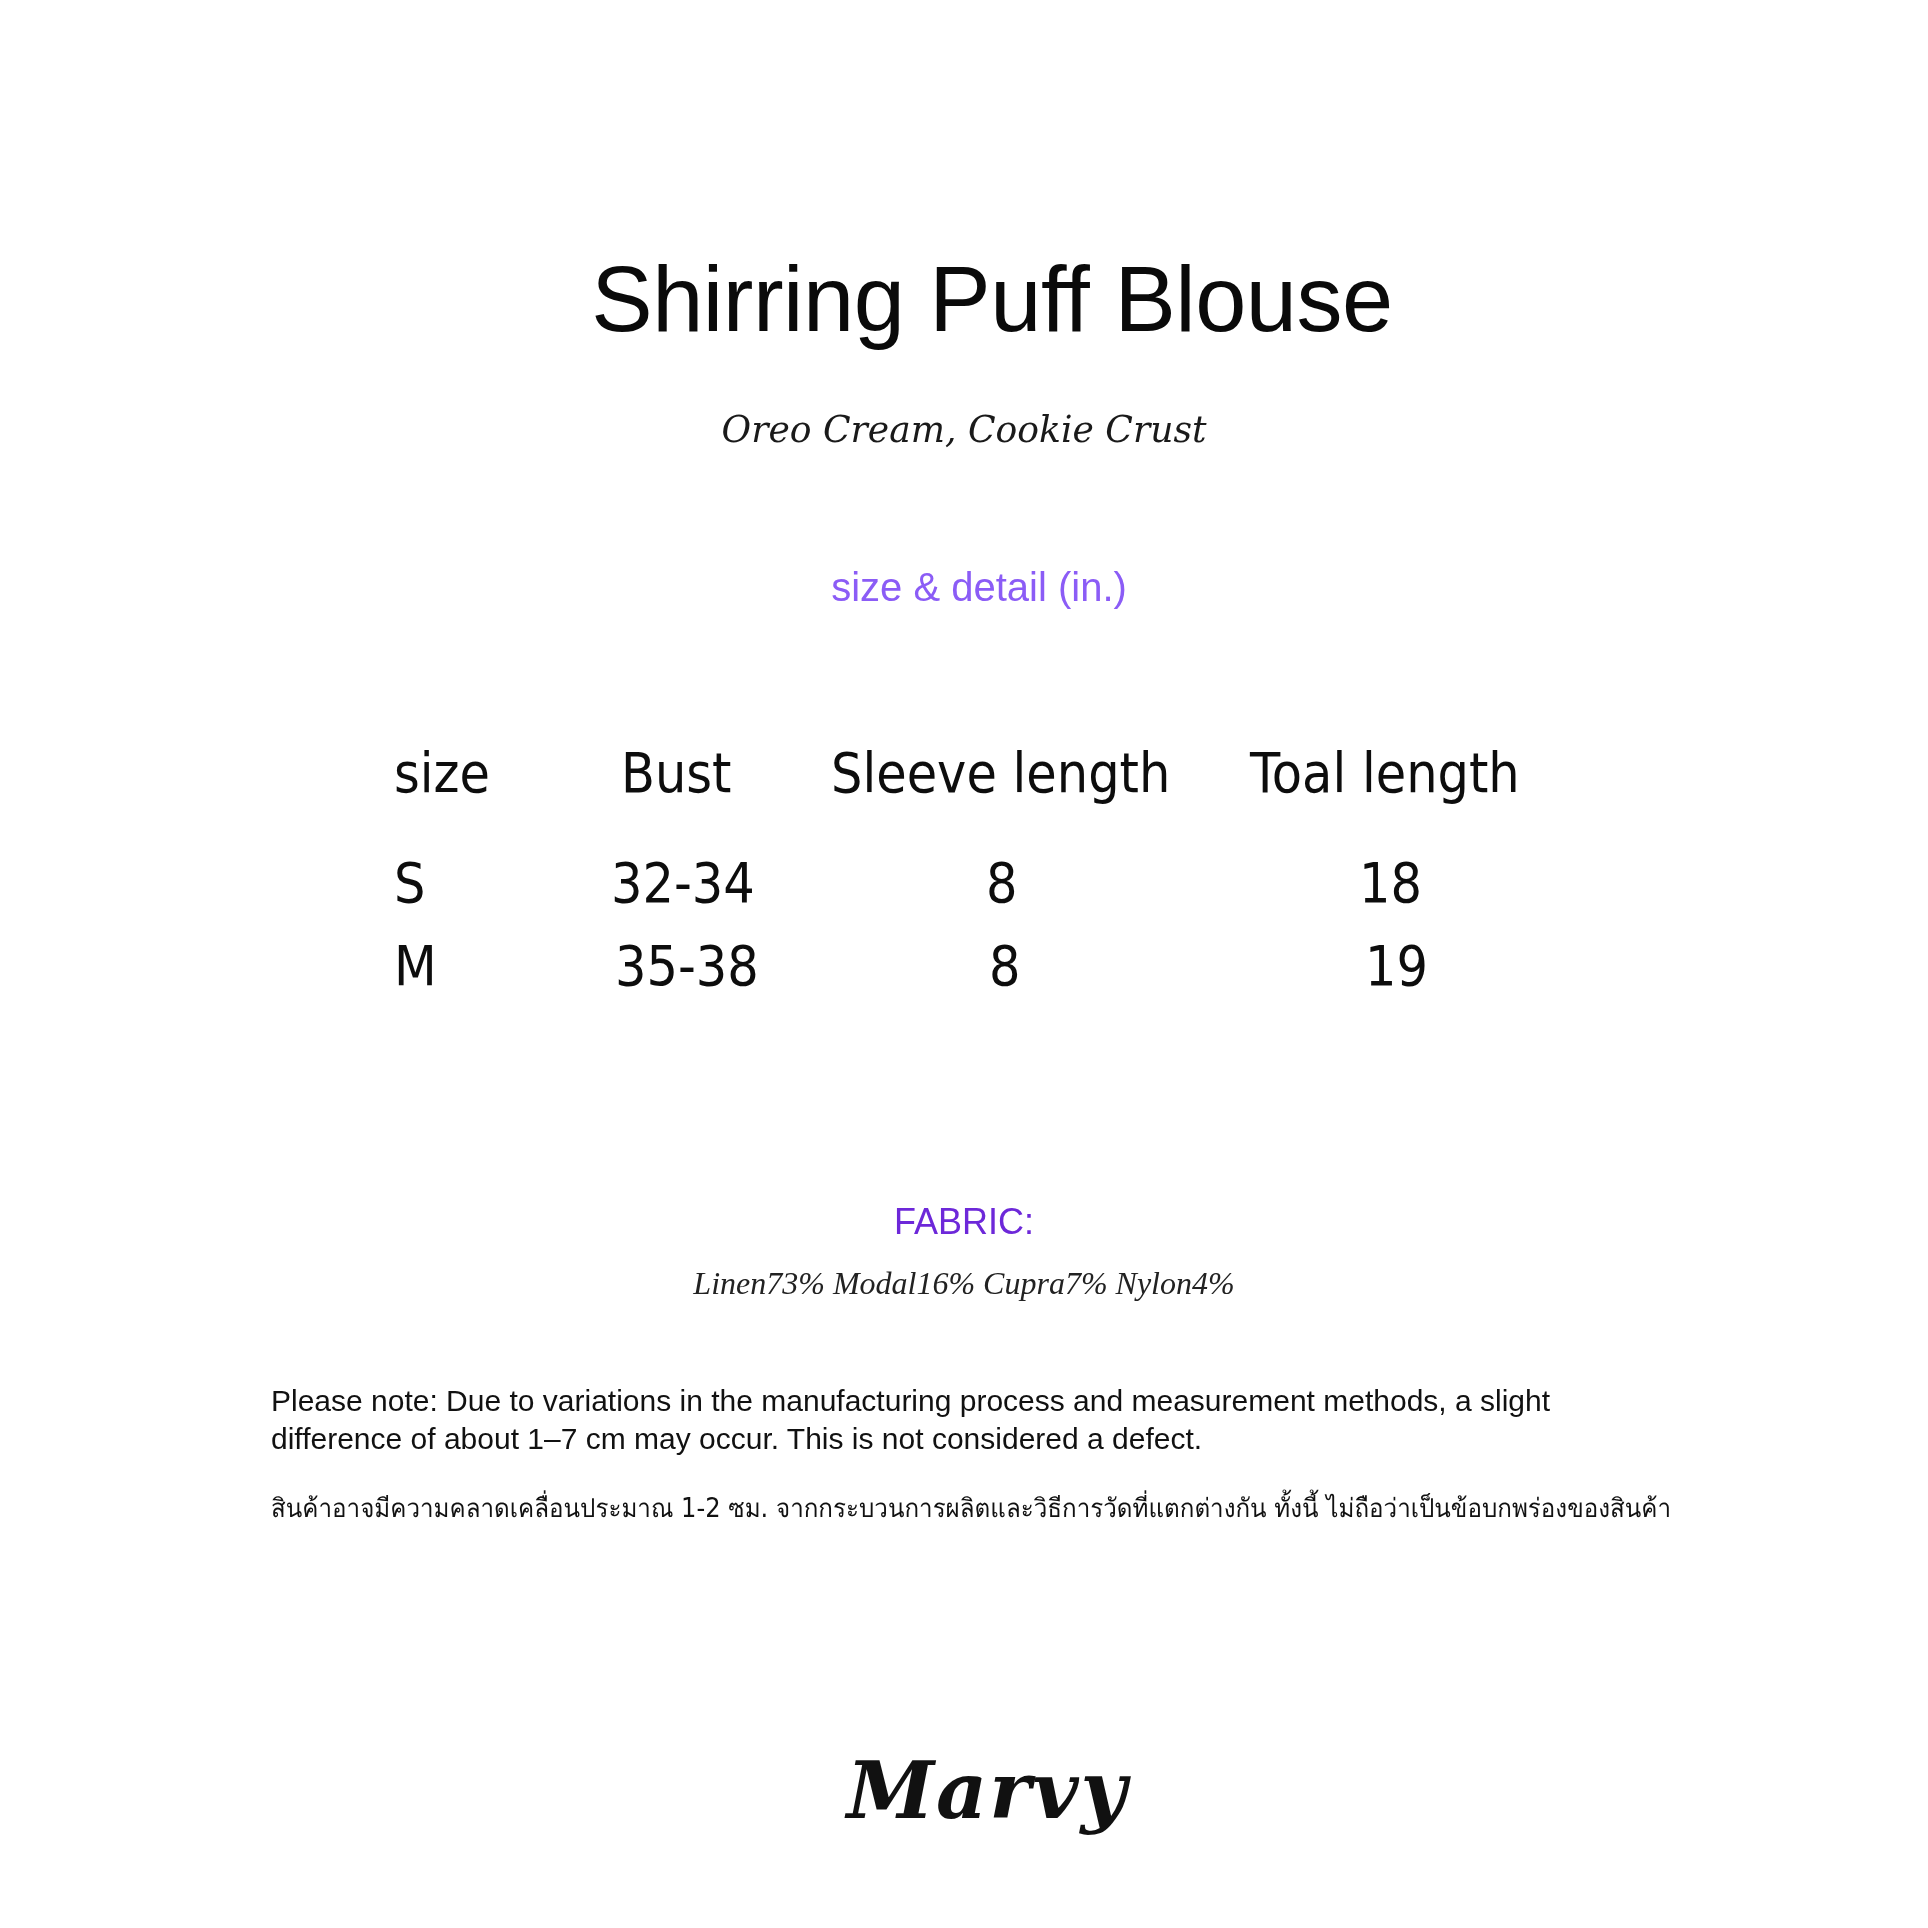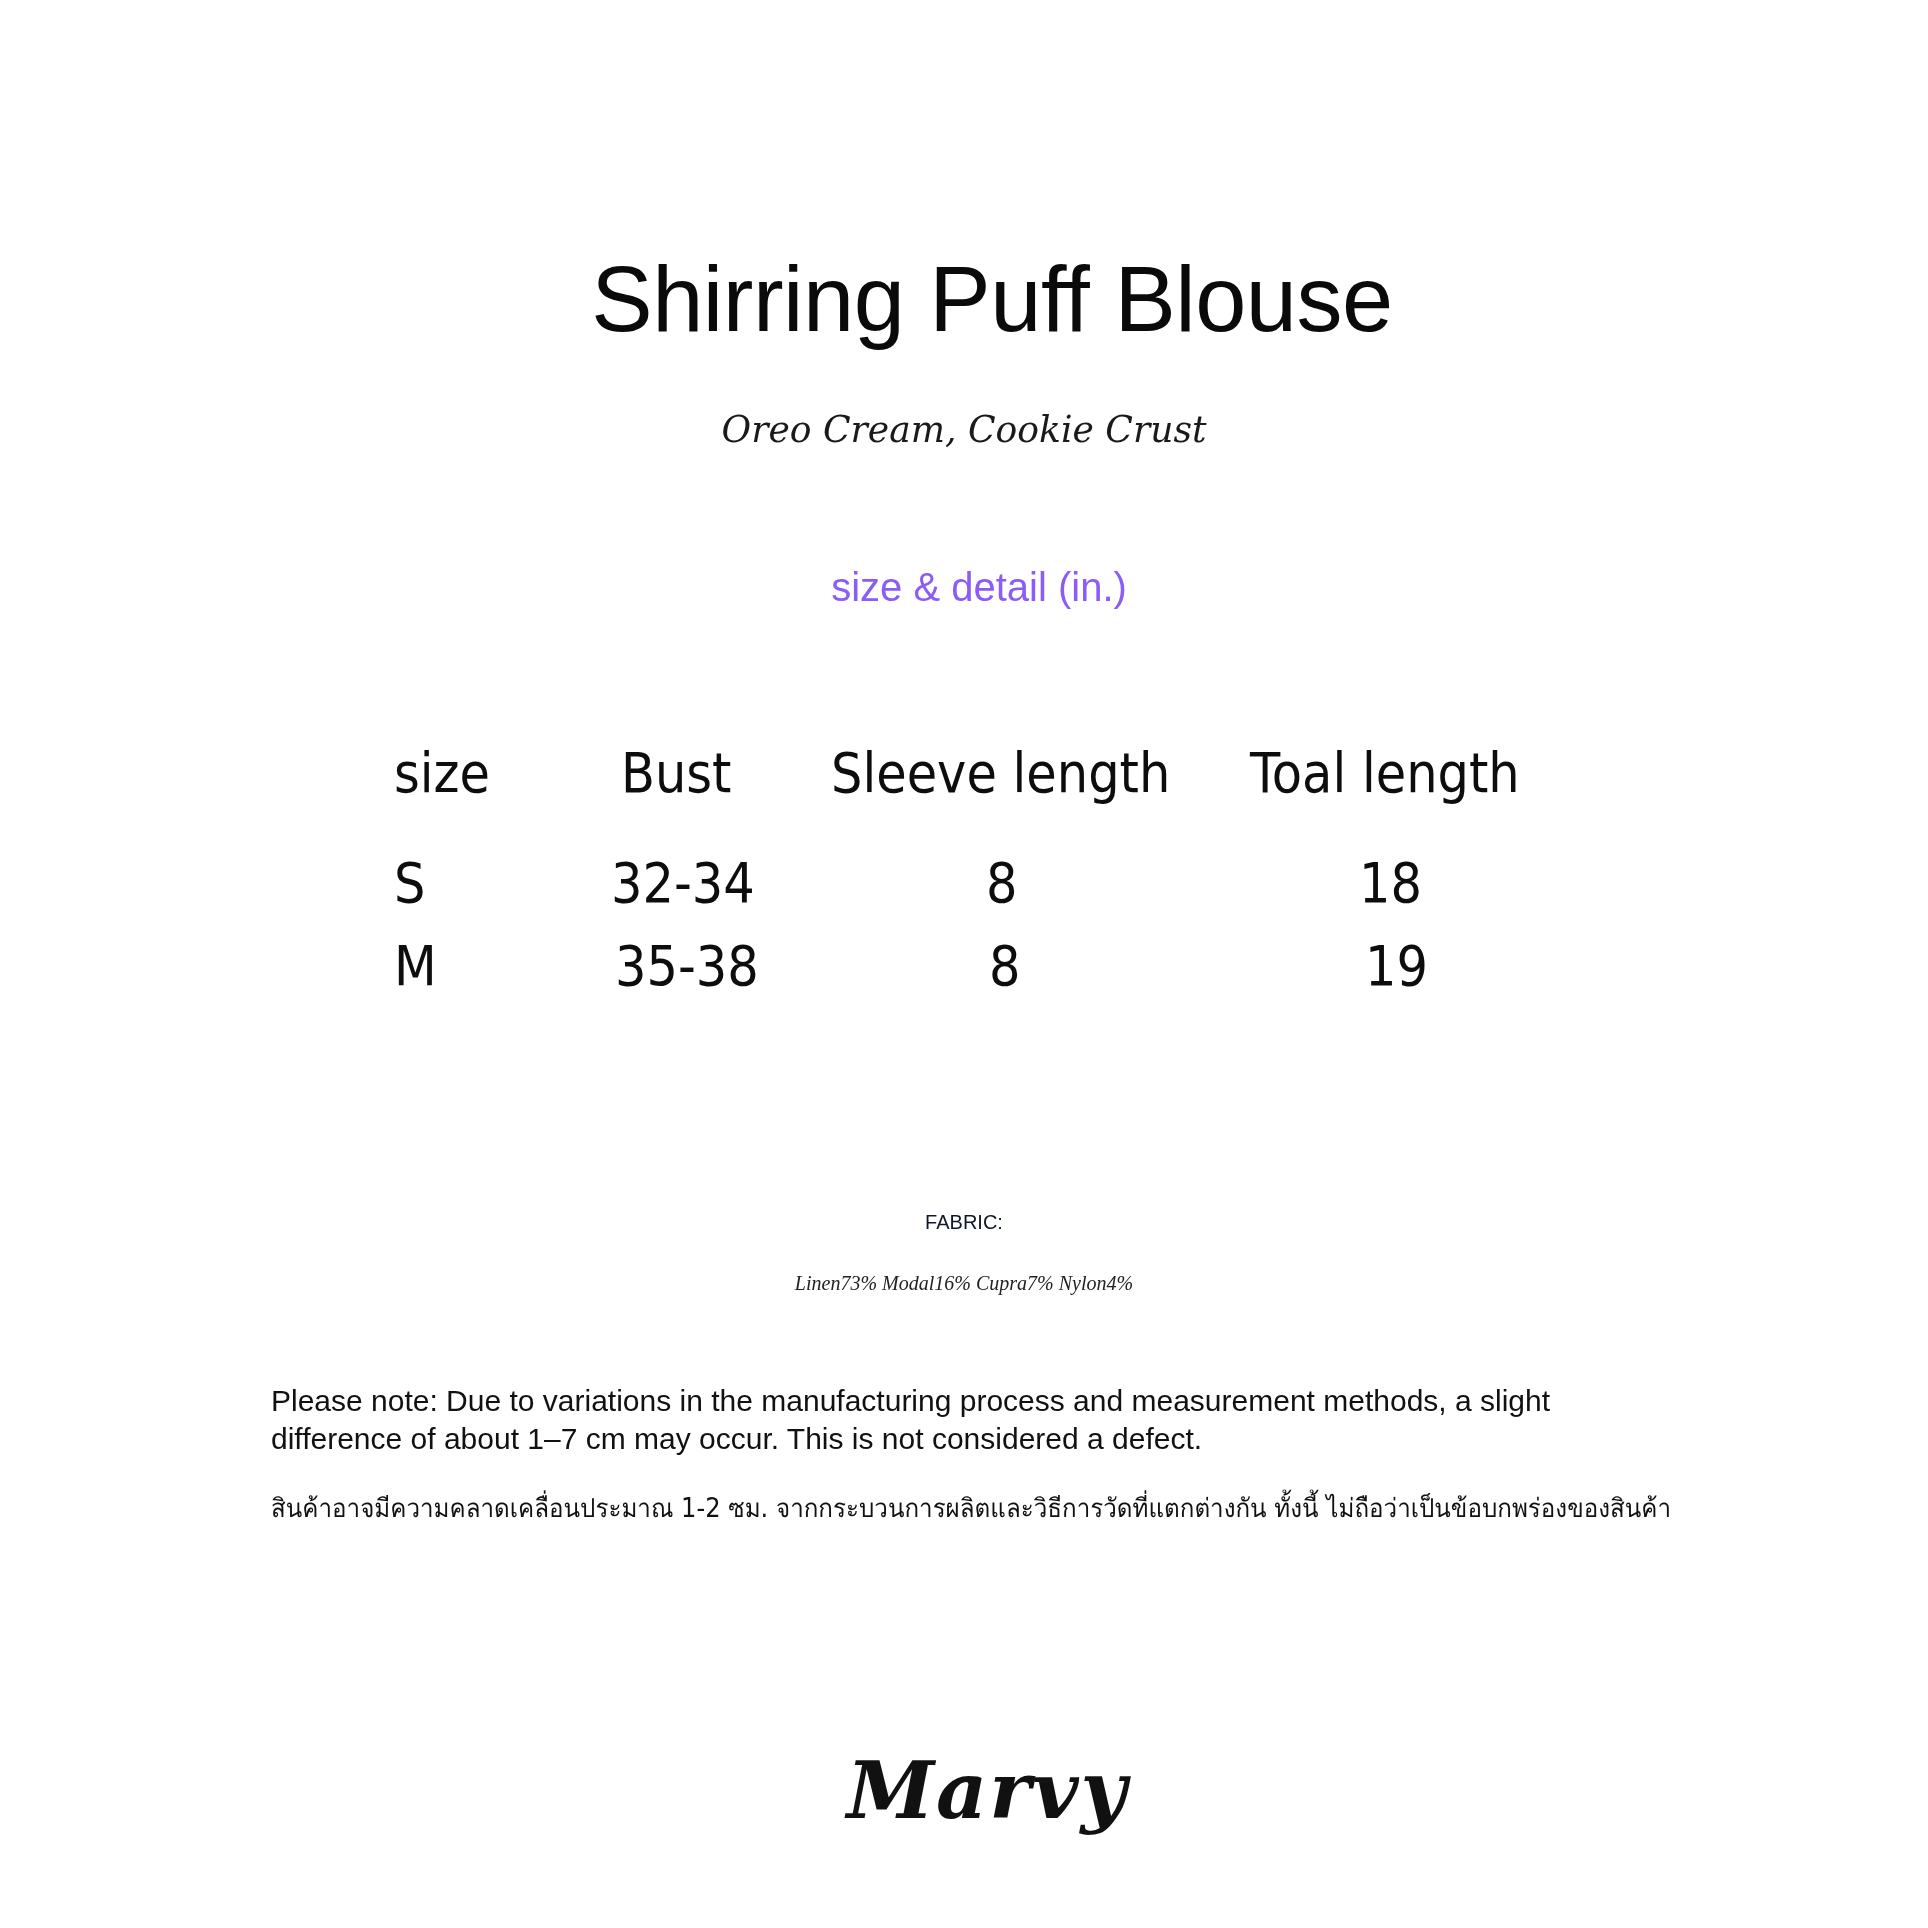--- a/index.html
+++ b/index.html
@@ -59,29 +59,29 @@
     white-space: nowrap;
     transform: scaleX(0.9);
     transform-origin: left center;
   }
   .hdr { top: 740px; }
   .row-s { top: 850px; }
   .row-m { top: 933px; }
 
   .fabric-label {
     top: 1203px;
-    font-size: 20px;
+    font-size: 36px;
     line-height: 38px;
-    color: #0f172a;
+    color: #6d28d9;
   }
   .fabric-value {
     top: 1264px;
     font-family: "Liberation Serif", serif;
     font-style: italic;
-    font-size: 20px;
+    font-size: 32px;
     line-height: 38px;
     color: #222;
   }
 
   .note {
     left: 271px;
     width: 1412px;
     font-size: 30px;
     line-height: 38px;
     color: #111;

